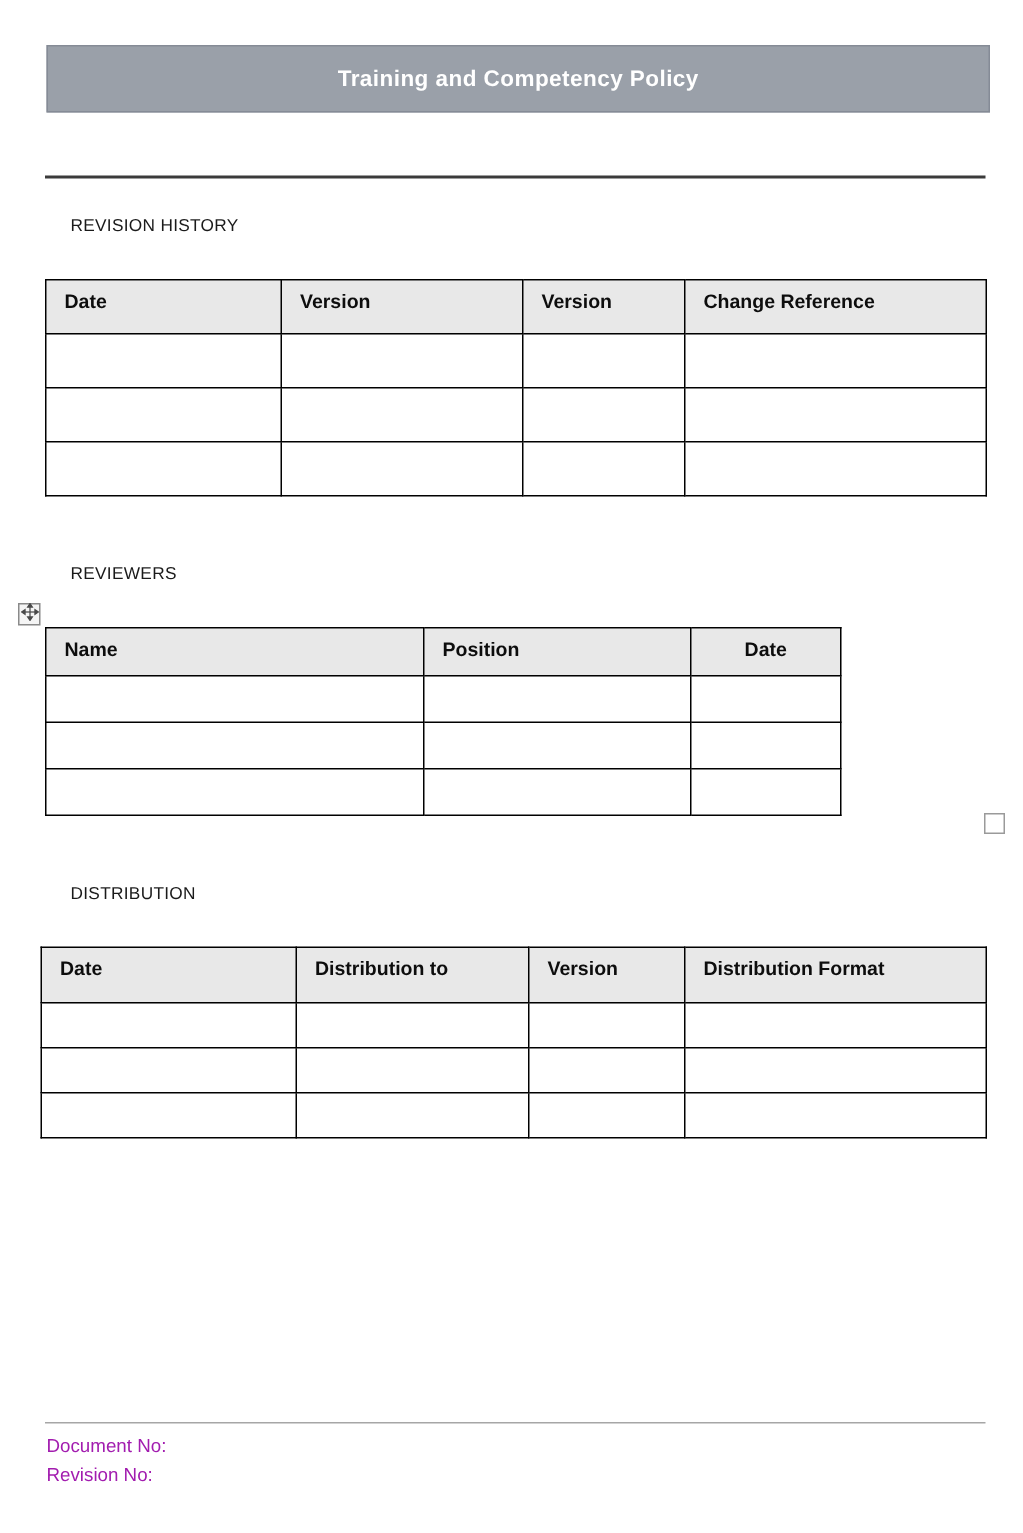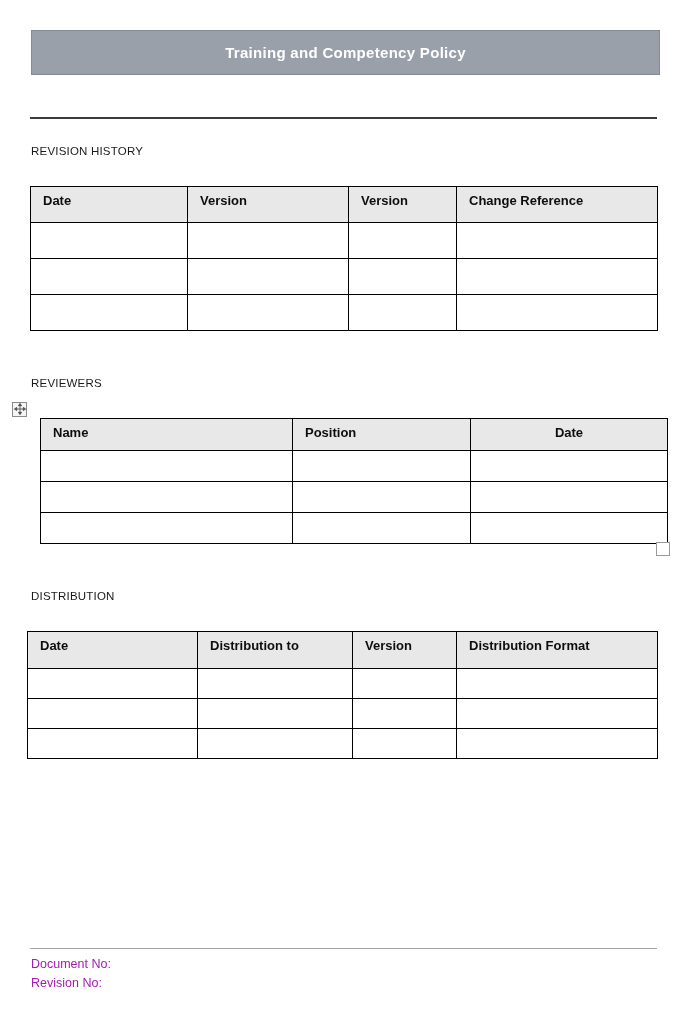--- a/index.html
+++ b/index.html
@@ -27,42 +27,42 @@
     position: absolute; left: 31px; top: 95px;
     font-size: 15.5px; font-weight: bold; color: #000; letter-spacing: 0.2px;
   }
   .heading-rule {
     position: absolute; left: 30px; top: 117px; width: 627px; height: 2px;
     background: #3b3b3b;
   }
 
   
   .section-label {
-    position: absolute; left: 31px;
+    position: absolute; left: 47px;
     font-size: 11.5px; color: #1a1a1a; letter-spacing: 0.2px;
   }
   #lbl-revision { top: 145px; }
   #lbl-reviewers { top: 377px; }
   #lbl-distribution { top: 590px; }
 
   
   table {
     position: absolute; border-collapse: collapse; table-layout: fixed;
     background: #fff;
   }
   td, th {
     border: 1.5px solid #000;
     font-size: 13px; text-align: left; vertical-align: top;
     padding: 6px 12px;
   }
   th { background: #e8e8e8; font-weight: bold; color: #0d0d0d; }
   #tbl-revision { left: 30px; top: 186px; width: 628px; }
   #tbl-revision th { height: 36px; }
   #tbl-revision td { height: 36px; }
-  #tbl-reviewers { left: 40px; top: 418px; width: 628px; }
+  #tbl-reviewers { left: 30px; top: 418px; width: 531px; }
   #tbl-reviewers th { height: 32px; }
   #tbl-reviewers td { height: 31px; }
   #tbl-reviewers th.center { text-align: center; }
   #tbl-distribution { left: 27px; top: 631px; width: 631px; }
   #tbl-distribution th { height: 37px; }
   #tbl-distribution td { height: 30px; }
 
   
   .move-handle {
     position: absolute; left: 12px; top: 402px; width: 15px; height: 15px;

